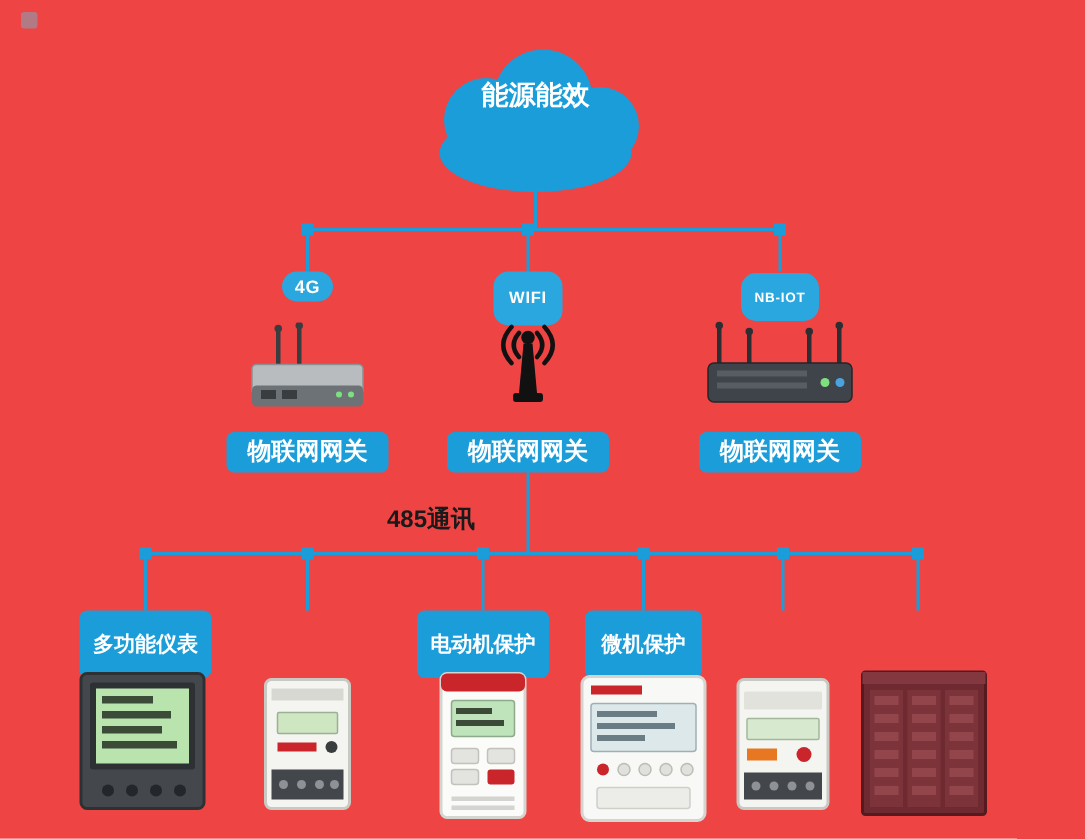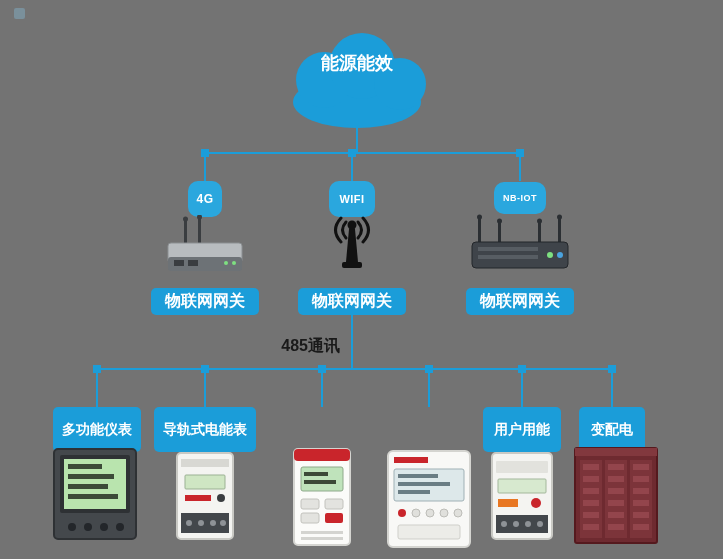--- a/index.html
+++ b/index.html
@@ -8,21 +8,21 @@
     --ink:#1a1a1a;
   }
   *{margin:0;padding:0;box-sizing:border-box;}
   body{
     font-family:"Liberation Sans", sans-serif;
     background:#ffffff;
   }
   .canvas{
     position:relative;
     width:723px;height:559px;
-    background:#737373;
+    background:#ef4444;
     overflow:hidden;
   }
   .abs{position:absolute;}
   .line{position:absolute;background:var(--primary);}
   .node{position:absolute;width:8px;height:8px;background:var(--primary);}
   .badge{
     position:absolute;background:var(--badge);color:#fff;font-weight:bold;
     border-radius:10px;display:flex;align-items:center;justify-content:center;
     letter-spacing:.5px;
   }
@@ -33,21 +33,21 @@
   }
   .gateway-pill{height:27px;font-size:16px;font-family:Liberation Serif, serif;}
   .device-pill{height:45px;font-size:14px;}
   .cloud-text{
     position:absolute;left:276px;top:52px;width:162px;
     color:#ffffff;font-weight:bold;font-size:18px;line-height:23px;
     text-align:center;
   }
   .bus-label{
     position:absolute;left:258px;top:336px;width:86px;
-    color:var(--ink);font-weight:bold;font-size:16px;text-align:right;
+    color:var(--ink);font-weight:bold;font-size:16px;
     padding-right:4px;
   }
   .bullet{
     position:absolute;left:14px;top:8px;width:11px;height:11px;
     background:#7fa8bc;opacity:.55;border-radius:2px;
   }
 </style>
 </head>
 <body>
 
@@ -69,21 +69,21 @@
 
   <div class="line" style="left:356px;top:127px;width:2px;height:26px"></div>
   <div class="line" style="left:204px;top:152px;width:317px;height:2px"></div>
   <div class="node" style="left:201px;top:149px"></div>
   <div class="node" style="left:348px;top:149px"></div>
   <div class="node" style="left:516px;top:149px"></div>
   <div class="line" style="left:204px;top:154px;width:2px;height:27px"></div>
   <div class="line" style="left:351px;top:154px;width:2px;height:27px"></div>
   <div class="line" style="left:519px;top:154px;width:2px;height:27px"></div>
 
-  <div class="badge" style="left:188px;top:181px;width:34px;height:36px;font-size:12px">4G</div>
+  <div class="badge" style="left:188px;top:181px;width:34px;height:20px;font-size:12px">4G</div>
   <div class="badge" style="left:329px;top:181px;width:46px;height:36px;font-size:11px">WIFI</div>
   <div class="badge" style="left:494px;top:182px;width:52px;height:32px;font-size:9px">NB-IOT</div>
 
   <svg class="abs" style="left:160px;top:215px" width="90" height="66" viewBox="0 0 90 66">
     <rect x="24" y="4" width="3" height="24" fill="#3a3d40"></rect>
       <circle cx="25.5" cy="4" r="2.5" fill="#3a3d40"></circle>
     <rect x="38" y="1" width="3" height="27" fill="#3a3d40"></rect>
       <circle cx="39.5" cy="2" r="2.5" fill="#3a3d40"></circle>
     <rect x="8" y="28" width="74" height="20" rx="3" fill="#b8bcbf" stroke="#8c9093"></rect>
     <rect x="8" y="42" width="74" height="14" rx="3" fill="#6d7276"></rect>
@@ -136,23 +136,22 @@
   <div class="node" style="left:518px;top:365px"></div>
   <div class="node" style="left:608px;top:365px"></div>
   <div class="line" style="left:96px;top:369px;width:2px;height:38px"></div>
   <div class="line" style="left:204px;top:369px;width:2px;height:38px"></div>
   <div class="line" style="left:321px;top:369px;width:2px;height:38px"></div>
   <div class="line" style="left:428px;top:369px;width:2px;height:38px"></div>
   <div class="line" style="left:521px;top:369px;width:2px;height:38px"></div>
   <div class="line" style="left:611px;top:369px;width:2px;height:38px"></div>
 
   <div class="pill device-pill" style="left:53px;top:407px;width:88px">多功能仪表</div>
-  <div class="pill device-pill" style="left:154px;top:407px;width:102px">导轨式电能表</div>
-  <div class="pill device-pill" style="left:483px;top:407px;width:78px">用户用能</div>
-  <div class="pill device-pill" style="left:579px;top:407px;width:66px">变配电</div>
+  <div class="pill device-pill" style="left:278px;top:407px;width:88px">电动机保护</div>
+  <div class="pill device-pill" style="left:390px;top:407px;width:78px">微机保护</div>
 
   <svg class="abs" style="left:50px;top:447px" width="90" height="97" viewBox="0 0 90 97">
     <rect x="4" y="2" width="82" height="90" rx="4" fill="#44484c" stroke="#2e3134" stroke-width="2"></rect>
     <rect x="10" y="8" width="70" height="58" rx="2" fill="#2e3134"></rect>
     <rect x="14" y="12" width="62" height="50" fill="#b9e4ae"></rect>
     <rect x="18" y="17" width="34" height="5" fill="#3c4a38"></rect>
     <rect x="18" y="27" width="46" height="5" fill="#3c4a38"></rect>
     <rect x="18" y="37" width="40" height="5" fill="#3c4a38"></rect>
     <rect x="18" y="47" width="50" height="5" fill="#3c4a38"></rect>
     <circle cx="22" cy="80" r="4" fill="#23262a"></circle>

